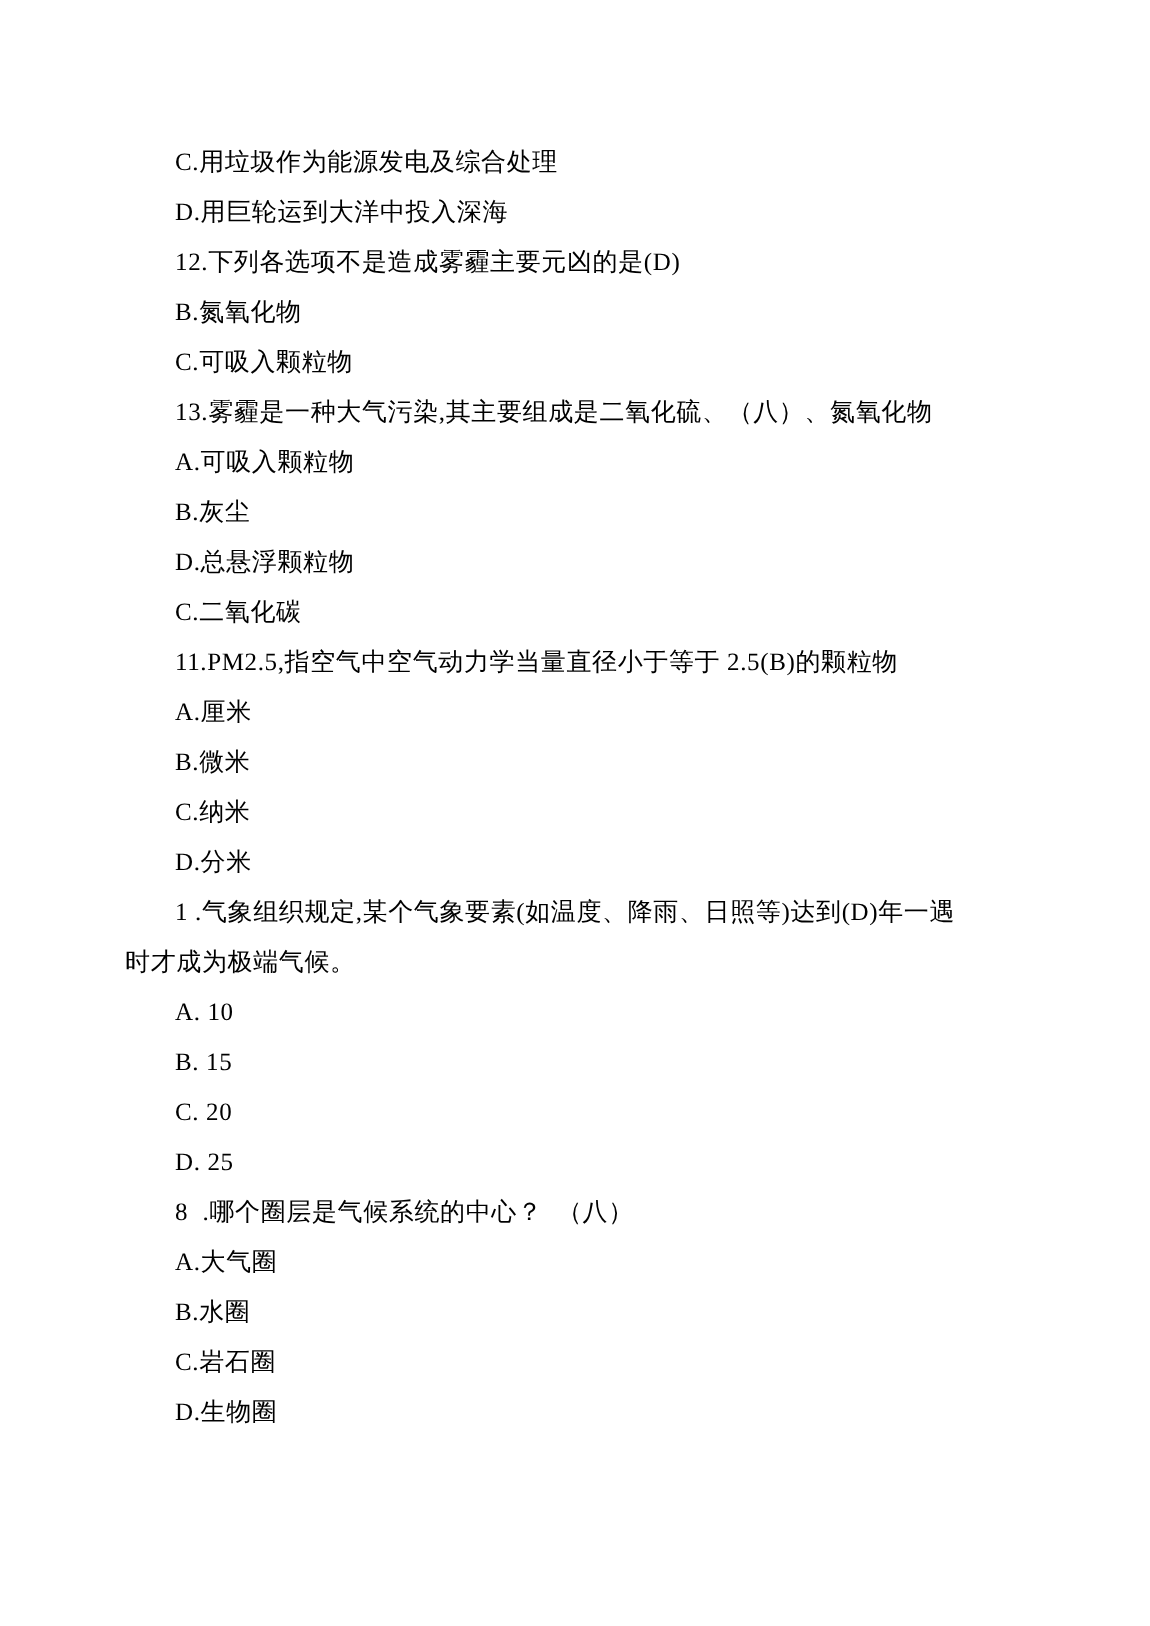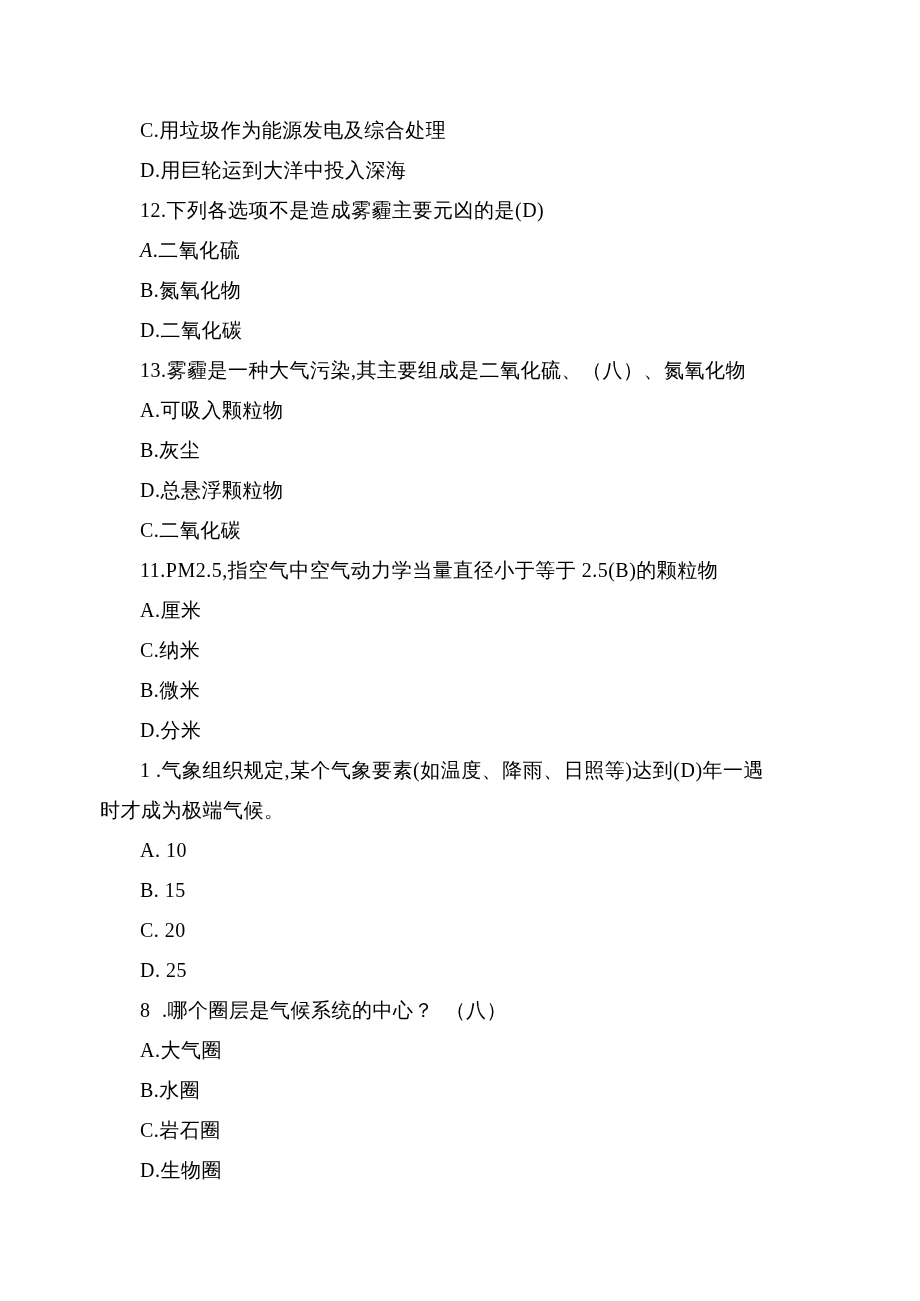--- a/index.html
+++ b/index.html
@@ -29,32 +29,31 @@
     word-spacing: 0.3em;
   }
 </style>
 </head>
 <body>
 
 <div class="page">
   <p class="line">C.用垃圾作为能源发电及综合处理</p>
   <p class="line">D.用巨轮运到大洋中投入深海</p>
   <p class="line">12.下列各选项不是造成雾霾主要元凶的是(D)</p>
-  <p class="line"><span style="font-style:italic;">A</span><span>.二氧化硫</span></p>
   <p class="line">B.氮氧化物</p>
-  <p class="line">D.二氧化碳</p>
+  <p class="line">C.可吸入颗粒物</p>
   <p class="line">13.雾霾是一种大气污染,其主要组成是二氧化硫、（八）、氮氧化物</p>
   <p class="line">A.可吸入颗粒物</p>
   <p class="line">B.灰尘</p>
   <p class="line">D.总悬浮颗粒物</p>
   <p class="line">C.二氧化碳</p>
   <p class="line">11.PM2.5,指空气中空气动力学当量直径小于等于 2.5(B)的颗粒物</p>
   <p class="line">A.厘米</p>
+  <p class="line">B.微米</p>
   <p class="line">C.纳米</p>
-  <p class="line">B.微米</p>
   <p class="line">D.分米</p>
   <p class="line">1 .气象组织规定,某个气象要素(如温度、降雨、日照等)达到(D)年一遇</p>
   <p class="line hanging">时才成为极端气候。</p>
   <p class="line">A. 10</p>
   <p class="line">B. 15</p>
   <p class="line">C. 20</p>
   <p class="line">D. 25</p>
   <p class="line wide-gap">8   .哪个圈层是气候系统的中心？ （八）</p>
   <p class="line">A.大气圈</p>
   <p class="line">B.水圈</p>

